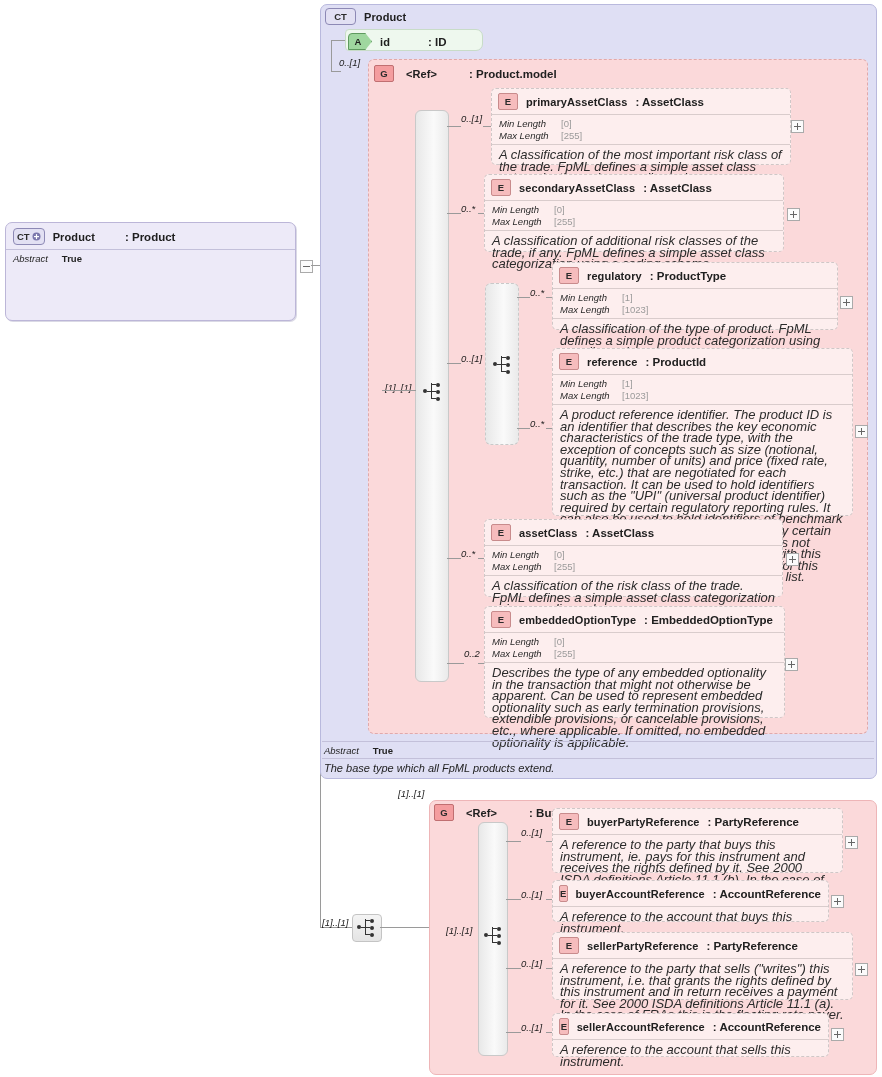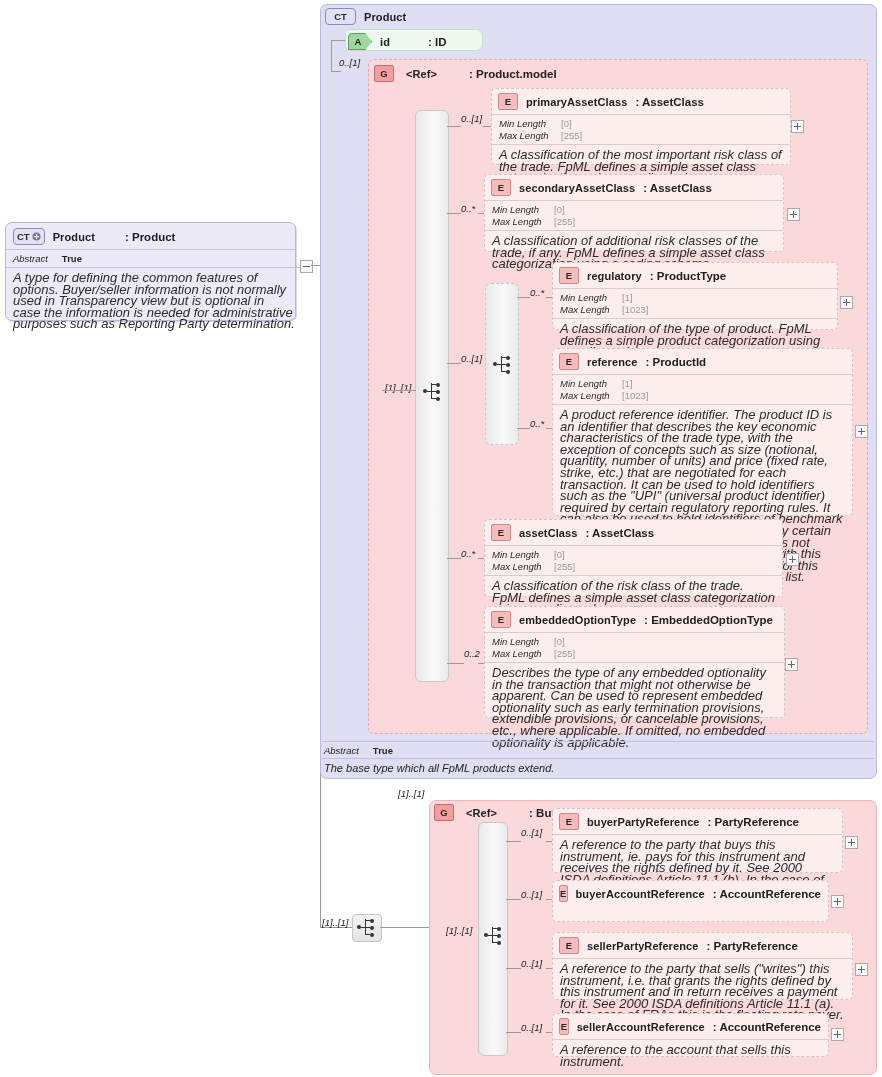--- a/index.html
+++ b/index.html
@@ -93,21 +93,20 @@
           <rect x="3.9" y="2.1" width="1.2" height="5" fill="#fff"></rect>
         </svg>
       </span>
       <span class="nm">Product</span>
       <span class="tp" style="margin-left:22px;">: Product</span>
     </div>
     <div class="abst">
       <span class="k">Abstract</span>
       <span class="v">True</span>
     </div>
-    <div class="annot ctannot" style="width:282px;">A type for defining the common features of options. Buyer/seller information is not normally used in Transparency view but is optional in case the information is needed for administrative purposes such as Reporting Party determination.</div>
   </div>
 
   <div class="pm" style="left:300px;top:260px;"></div>
   <div class="ln h" style="left:311px;top:265px;width:10px;"></div>
   <div class="ln v" style="left:320px;top:265px;height:125px;"></div>
   <div class="ln v" style="left:320px;top:390px;height:537px;"></div>
   <div class="ln h" style="left:320px;top:390px;width:62px;"></div>
   <div class="ln h" style="left:320px;top:927px;width:32px;"></div>
 
   <div class="abs panel ct" style="left:320px;top:4px;width:557px;height:775px;"></div>
@@ -402,20 +401,21 @@
   <div class="ln h" style="left:506px;top:899px;width:15px;"></div>
   <div class="ln h" style="left:546px;top:899px;width:6px;"></div>
   <div class="abs box dashed" style="left:552px;top:880px;width:277px;height:42px;">
     <div class="title">
       <span class="badge e">
         <span>E</span>
       </span>
       <span class="nm">buyerAccountReference</span>
       <span class="tp">: AccountReference</span>
     </div>
+    <div class="annot">A reference to the account that buys this instrument.</div>
   </div>
   <div class="pm plus" style="left:831px;top:895px;"></div>
 
   <div class="card" style="left:521px;top:958px;">0..[1]</div>
   <div class="ln h" style="left:506px;top:968px;width:15px;"></div>
   <div class="ln h" style="left:546px;top:968px;width:6px;"></div>
   <div class="abs box dashed" style="left:552px;top:932px;width:301px;height:68px;">
     <div class="title">
       <span class="badge e">
         <span>E</span>

